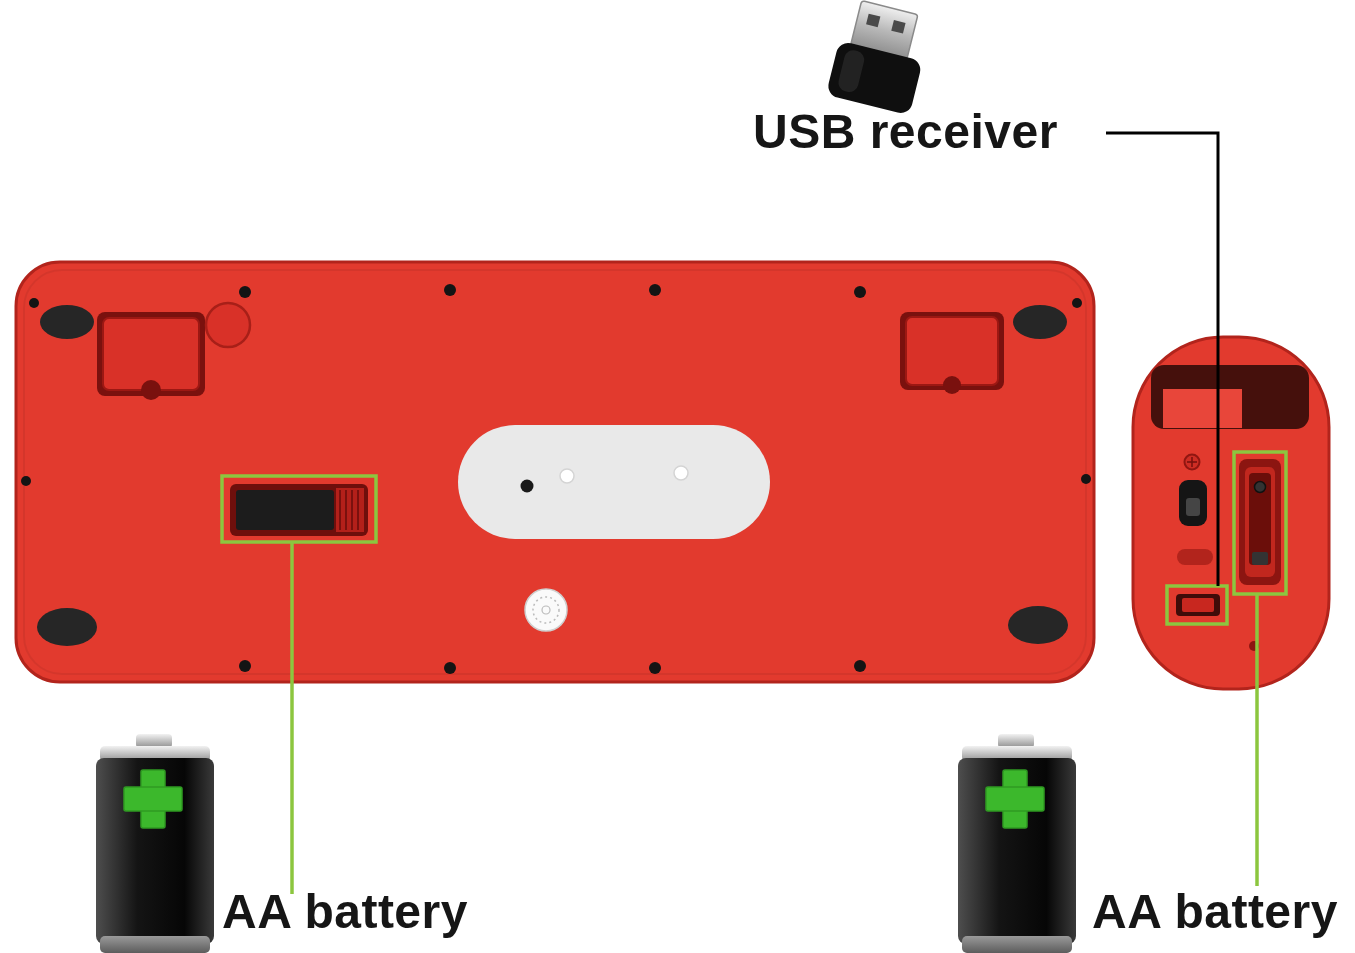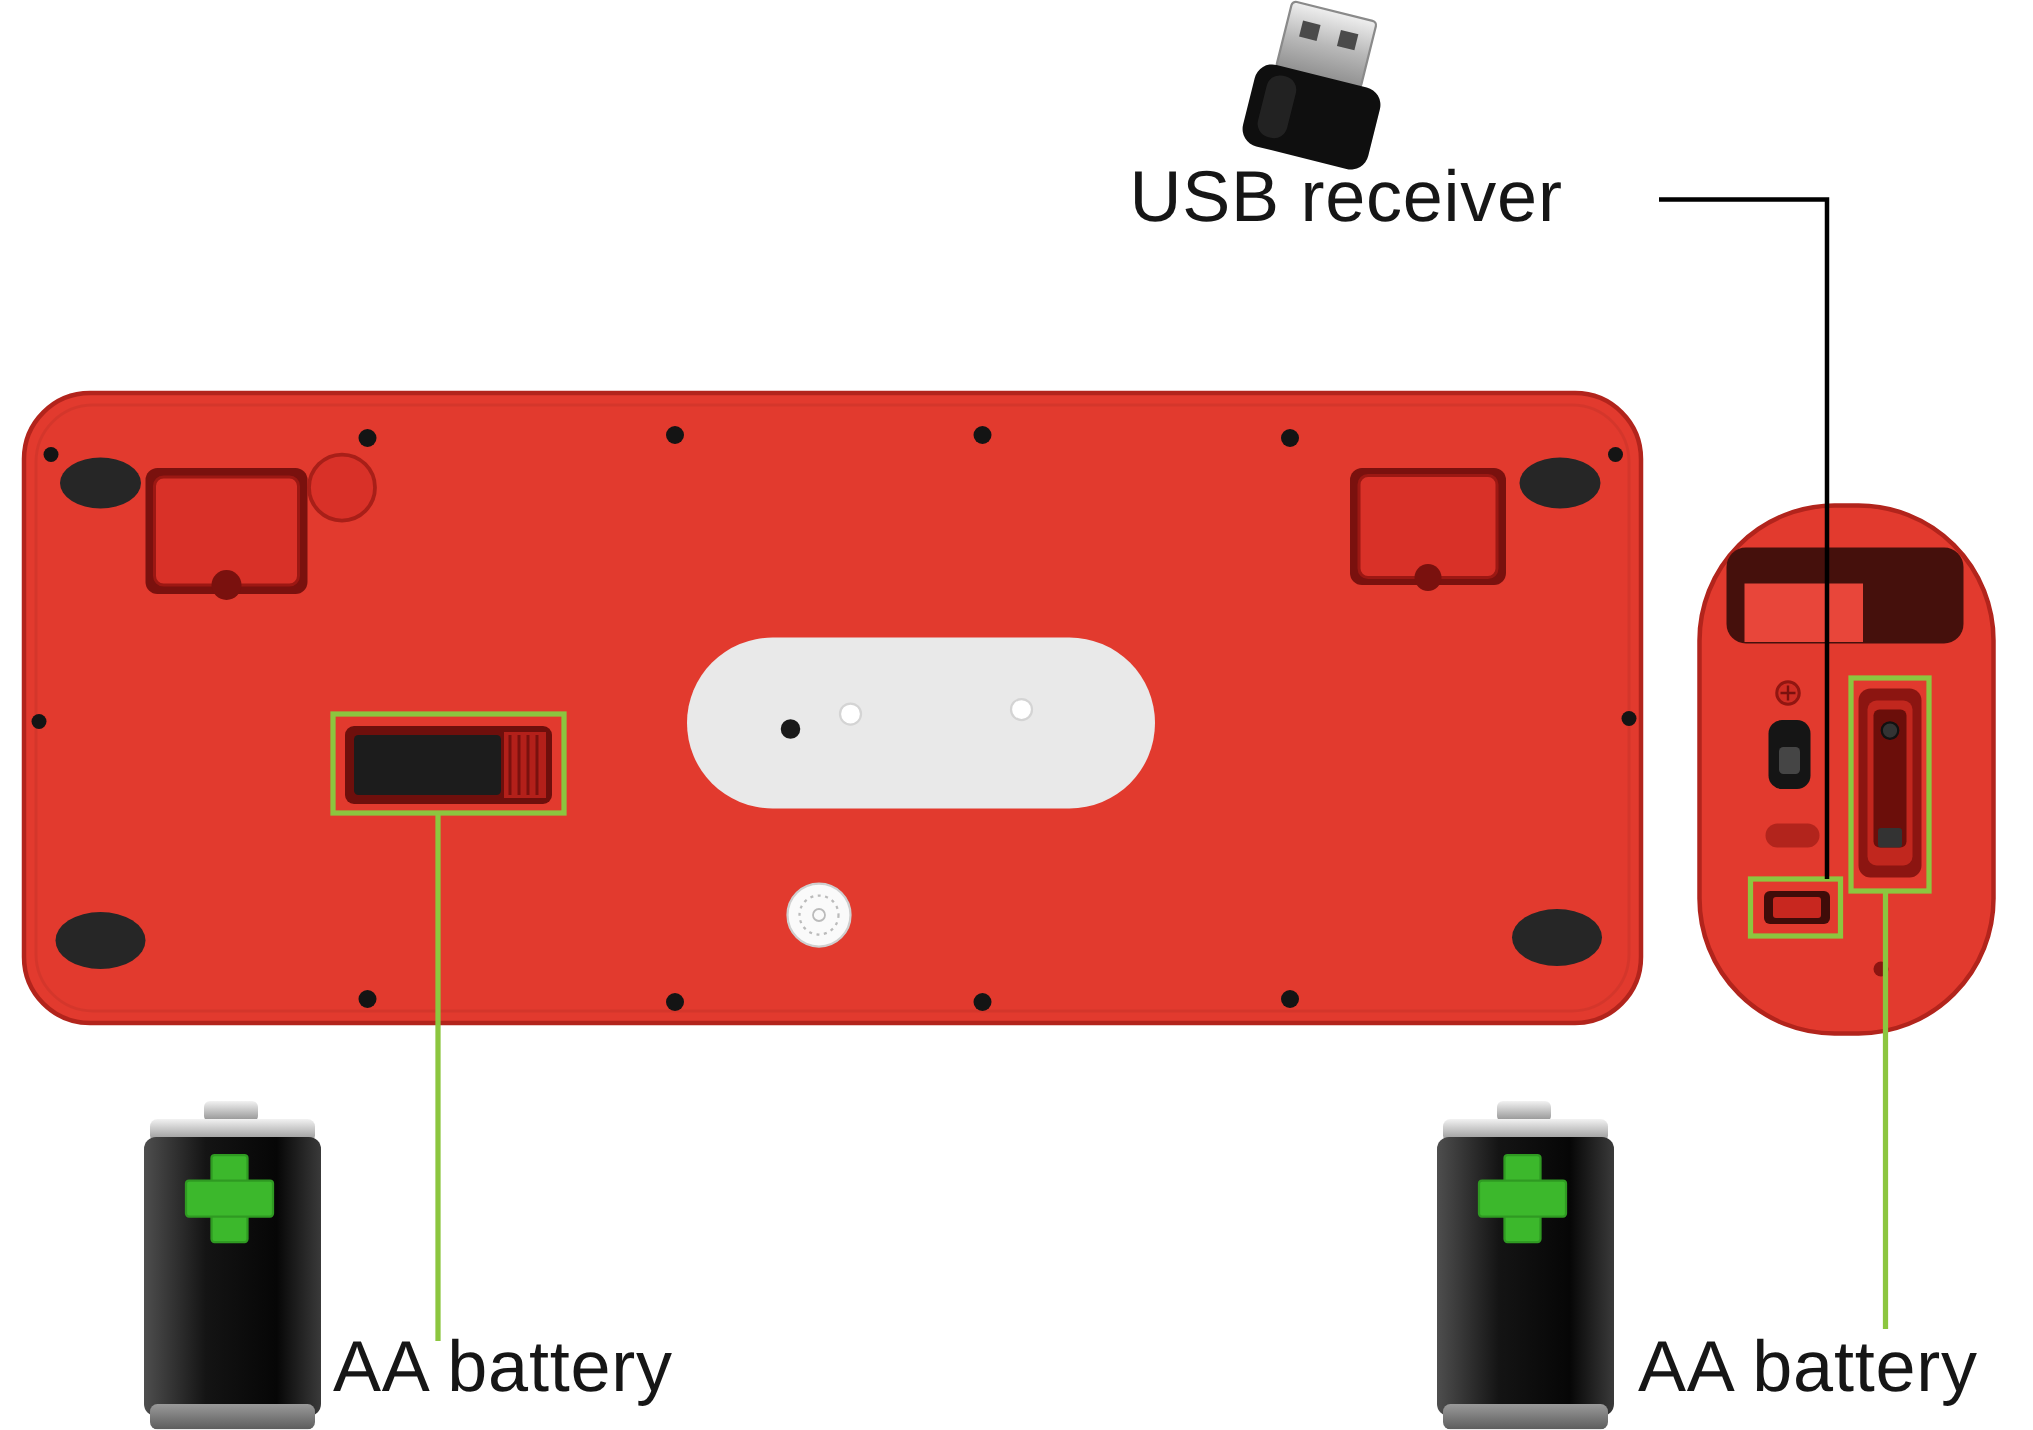--- a/index.html
+++ b/index.html
@@ -6,21 +6,21 @@
   .stage{
     position:relative;
     width:1355px;height:953px;
     background:#ffffff;
     overflow:hidden;
     font-family:"Liberation Sans", sans-serif;
   }
   .illustration{position:absolute;left:0;top:0;}
   .callout-label{
     position:absolute;
-    font-weight:400;
+    font-weight:700;
     font-size:48px;
     color:#161616;
     letter-spacing:.5px;
     white-space:nowrap;
     line-height:1;
   }
   .label-usb{left:753px;top:108px;}
   .label-aa-left{left:222px;top:888px;}
   .label-aa-right{left:1092px;top:888px;}
 </style>

